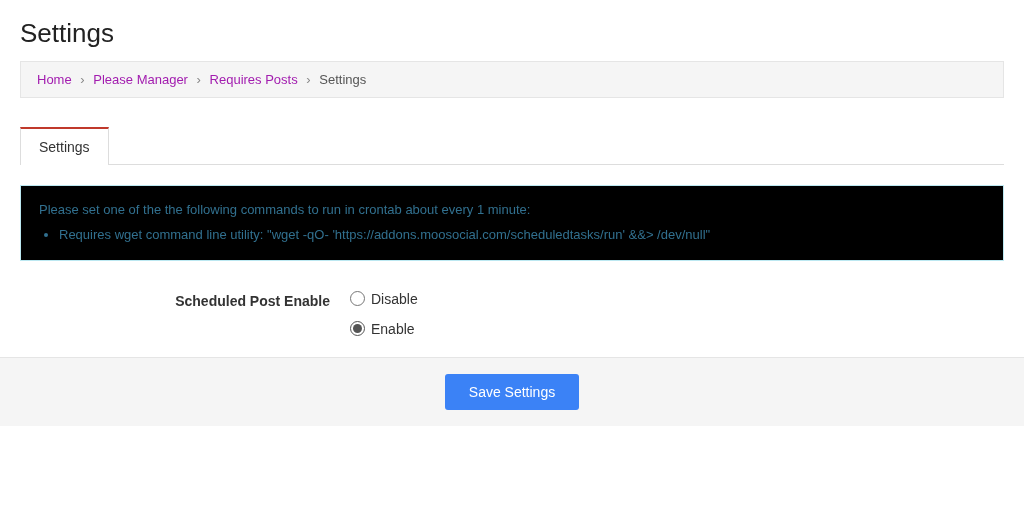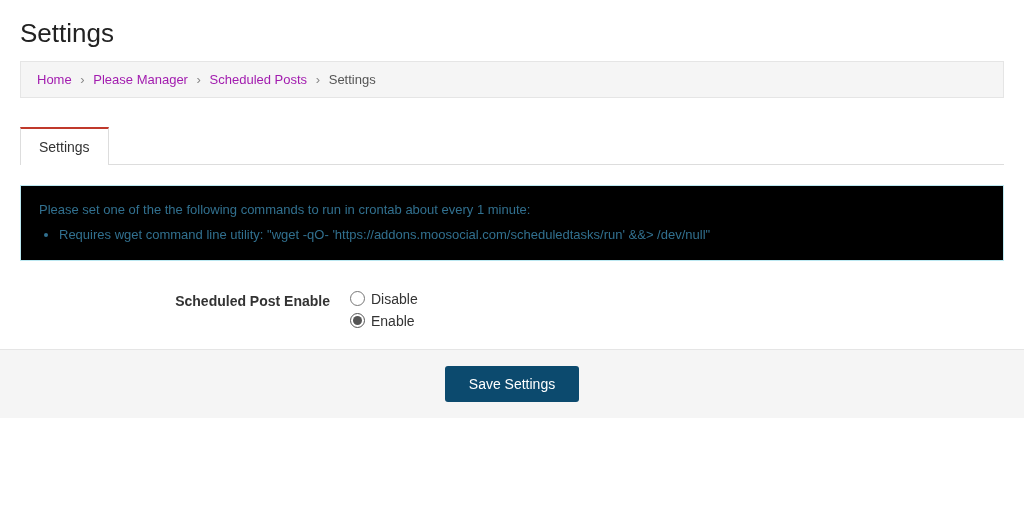--- a/index.html
+++ b/index.html
@@ -110,21 +110,21 @@
       padding-right: 20px;
       padding-top: 2px;
       font-size: 14px;
       color: #333;
       font-weight: bold;
     }
 
     .form-control {
       display: flex;
       flex-direction: column;
-      gap: 6px;
+      gap: 14px;
     }
 
     .radio-option {
       display: flex;
       align-items: center;
       gap: 6px;
       font-size: 14px;
       color: #333;
       cursor: pointer;
     }
@@ -139,41 +139,41 @@
     .form-footer {
       background: #f5f5f5;
       border-top: 1px solid #e5e5e5;
       padding: 16px 20px;
       margin-top: 20px;
       display: flex;
       justify-content: center;
     }
 
     .save-button {
-      background: #0c4a6e;
+      background: #3b82f6;
       color: #fff;
       border: none;
       padding: 10px 24px;
       font-size: 14px;
       cursor: pointer;
       border-radius: 3px;
       font-weight: normal;
     }
   </style>
 </head>
 <body>
 
 <div class="page-header">
   <h1 class="page-title">Settings</h1>
   <div class="breadcrumb-bar">
     <a href="#">Home</a>
     <span class="breadcrumb-separator">›</span>
     <a href="#">Please Manager</a>
     <span class="breadcrumb-separator">›</span>
-    <a href="#">Scheduled Posts</a>
+    <a href="#">Requires Posts</a>
     <span class="breadcrumb-separator">›</span>
     <span>Settings</span>
   </div>
 </div>
 
 <div class="content-area">
   <div class="tabs-bar">
     <div class="tab-item active">Settings</div>
   </div>
 

